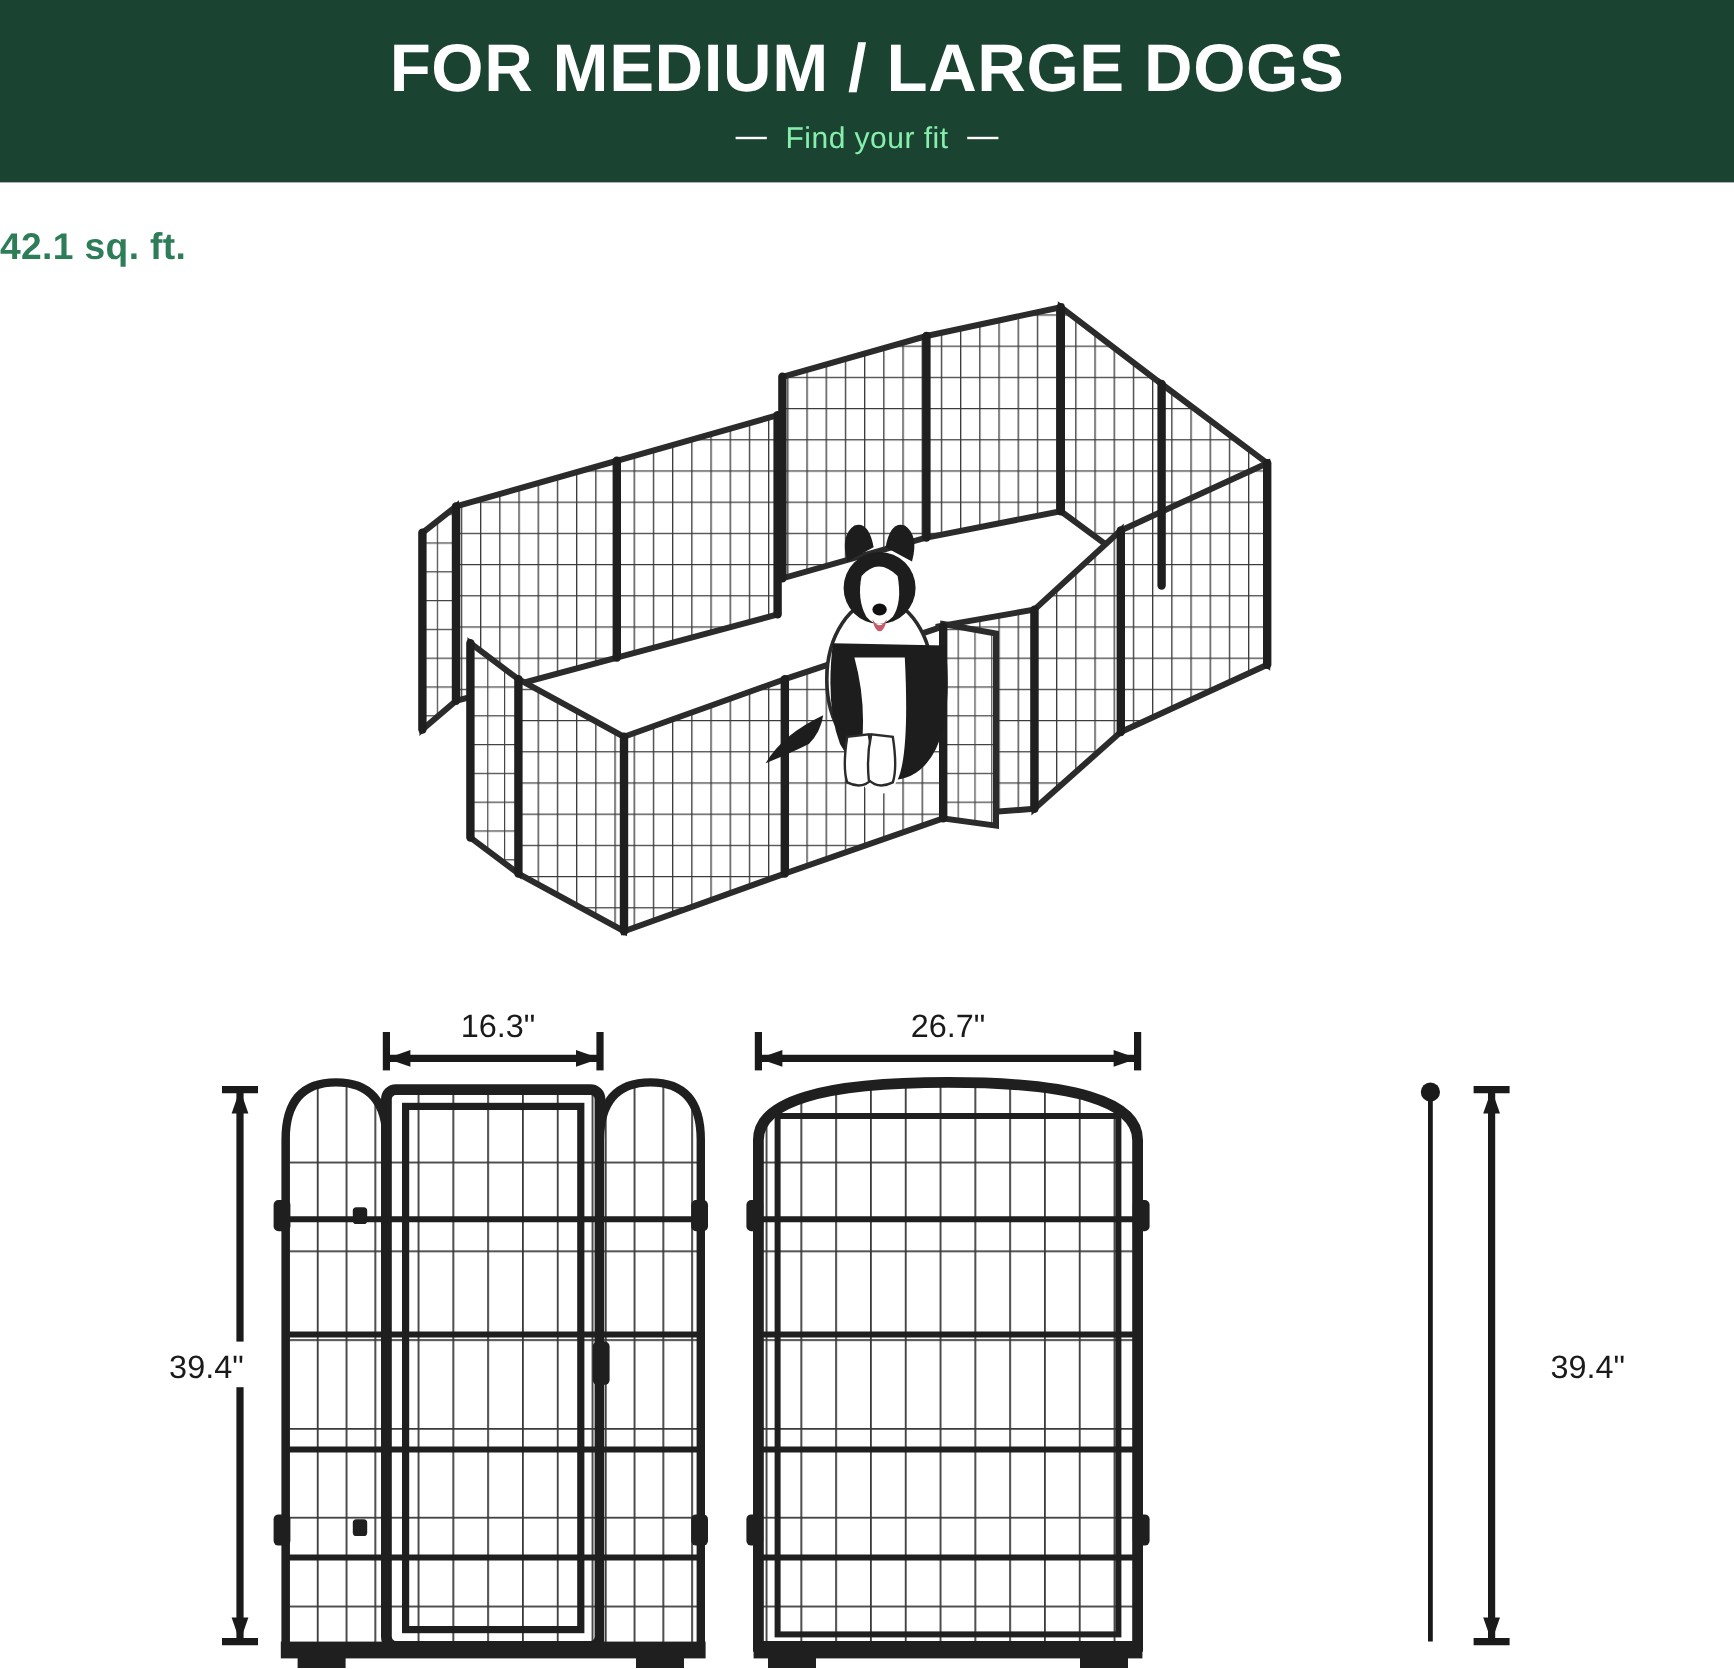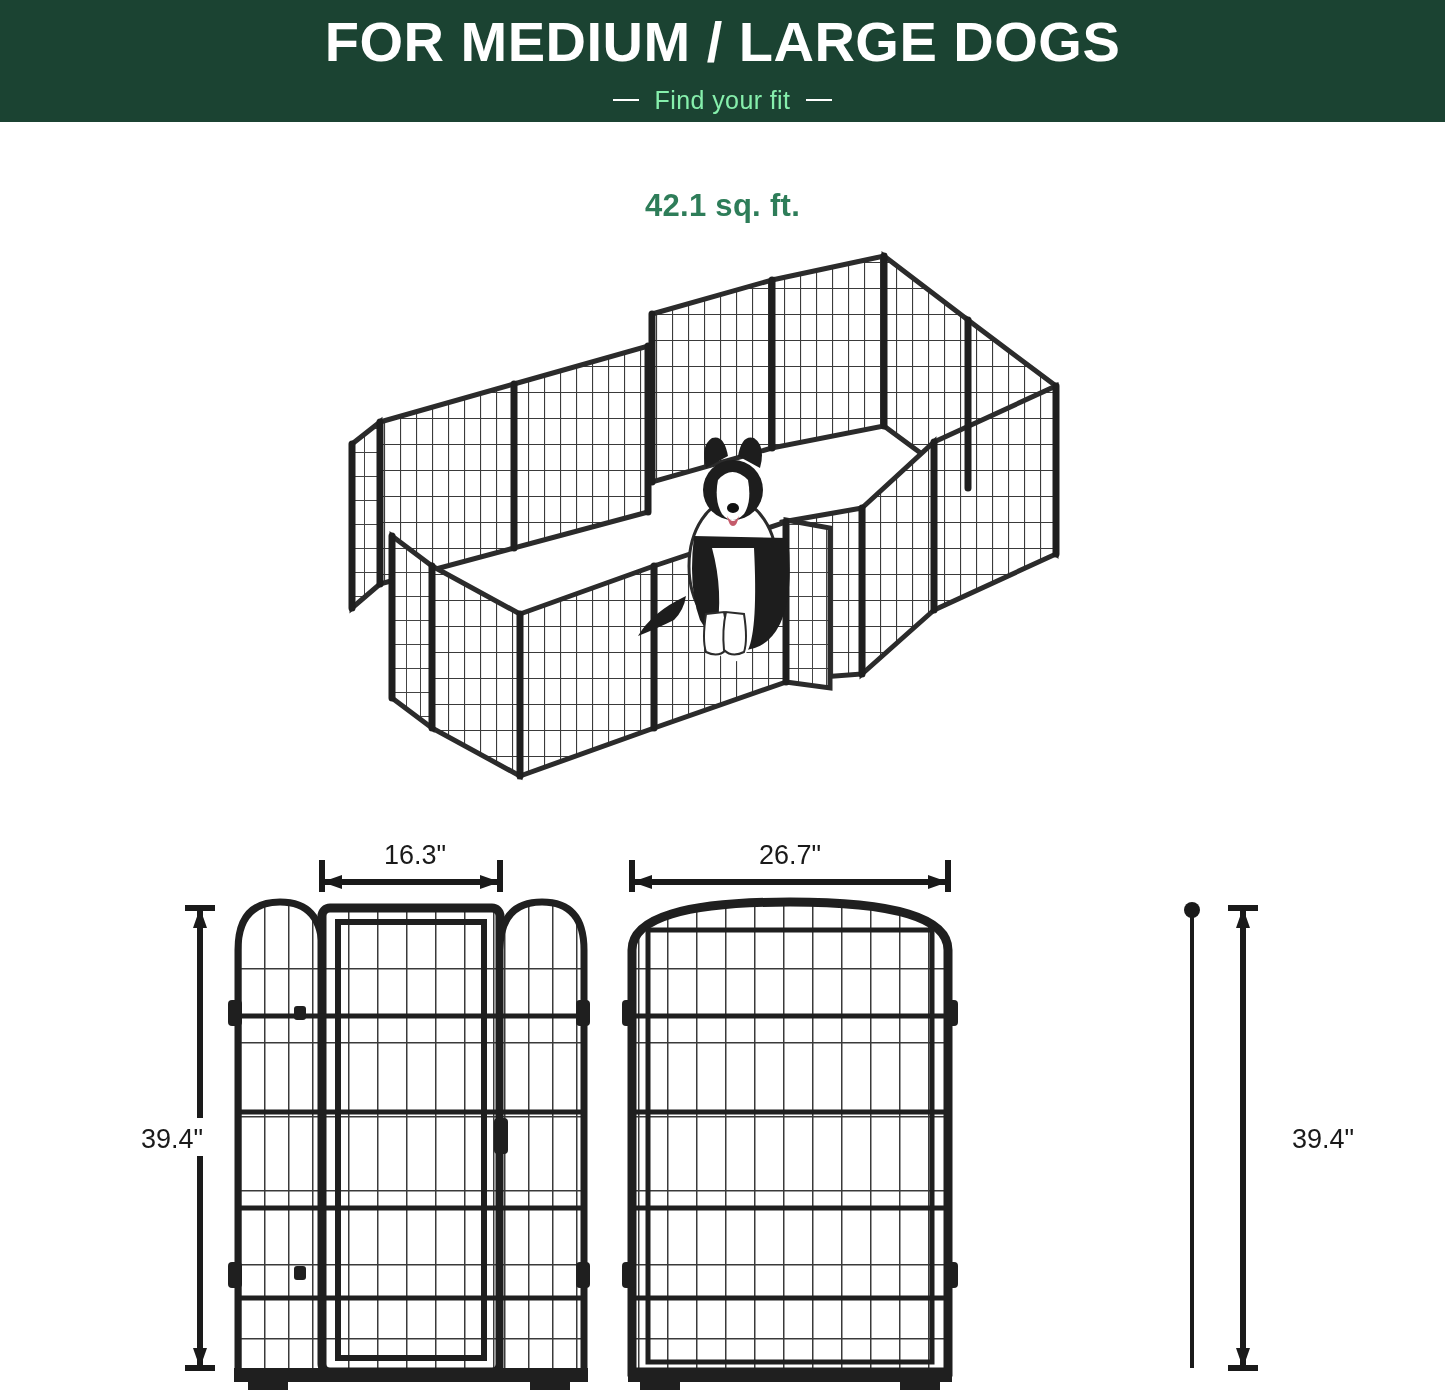--- a/index.html
+++ b/index.html
@@ -14,21 +14,21 @@
     position: relative;
     overflow: hidden;
   }
 
   
   .banner {
     position: absolute;
     left: 0;
     top: 0;
     width: 1445px;
-    height: 122px;
+    height: 152px;
     background: #1b4332;
     box-sizing: border-box;
     display: flex;
     flex-direction: column;
     align-items: center;
     justify-content: center;
   }
   .banner-title {
     color: #ffffff;
     font-size: 56px;
@@ -57,21 +57,21 @@
     font-size: 25px;
     letter-spacing: 0.4px;
   }
 
   
   .area-label {
     position: absolute;
     top: 188px;
     left: 0;
     width: 1445px;
-    text-align: center;
+    text-align: left;
     color: #2e7d59;
     font-size: 31px;
     font-weight: bold;
     letter-spacing: 0.3px;
   }
 
   
   .hero {
     position: absolute;
     left: 0;

